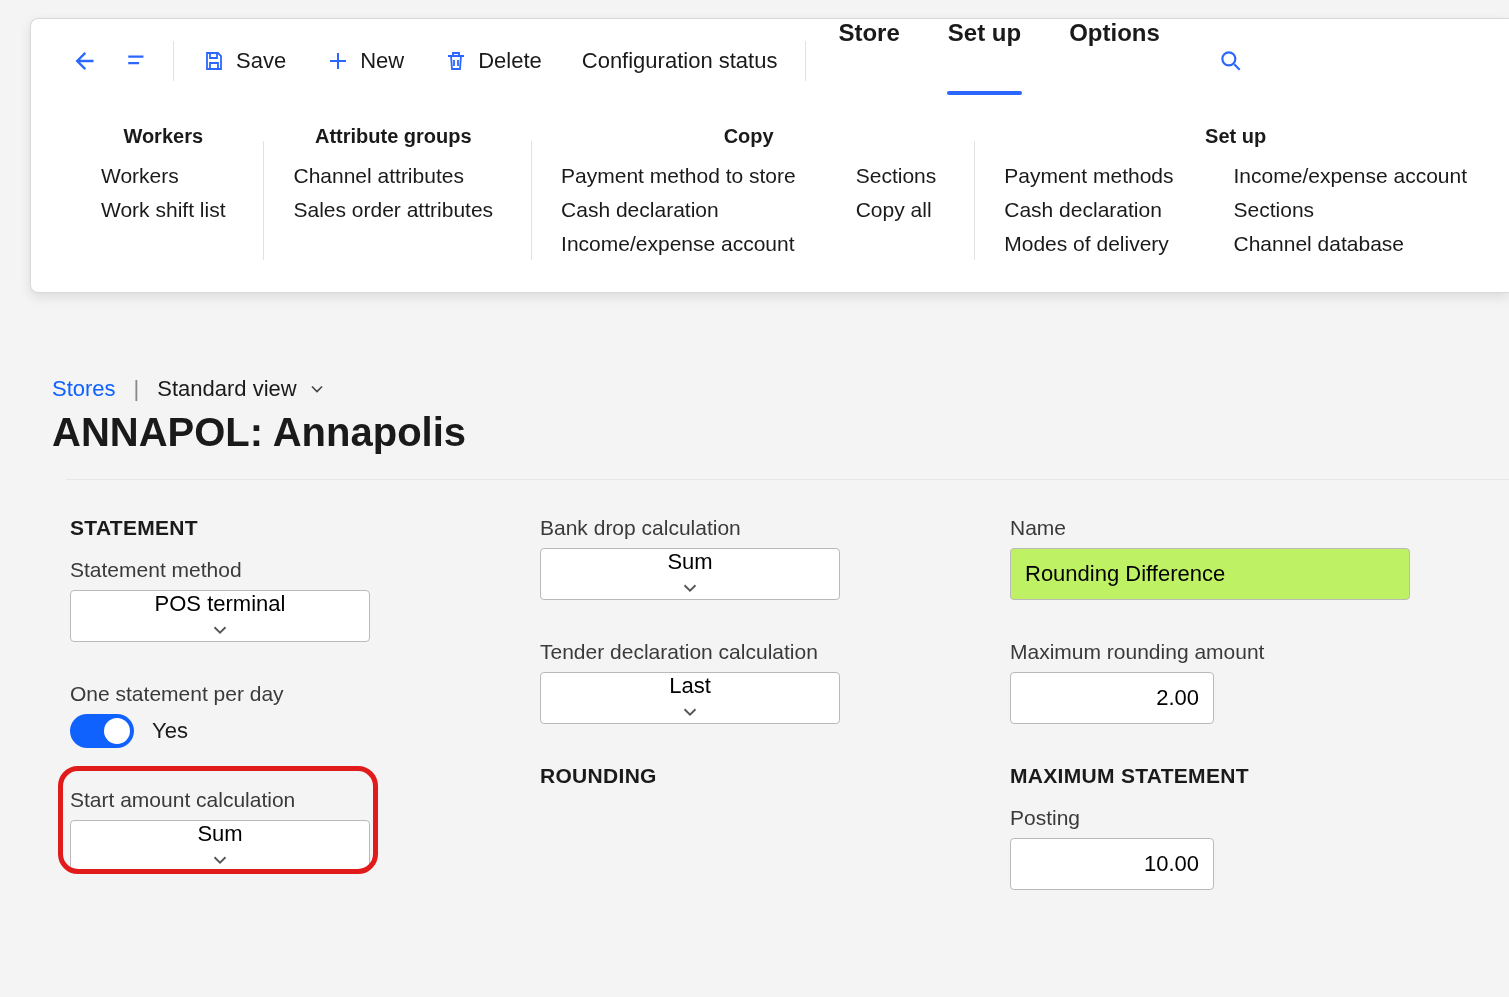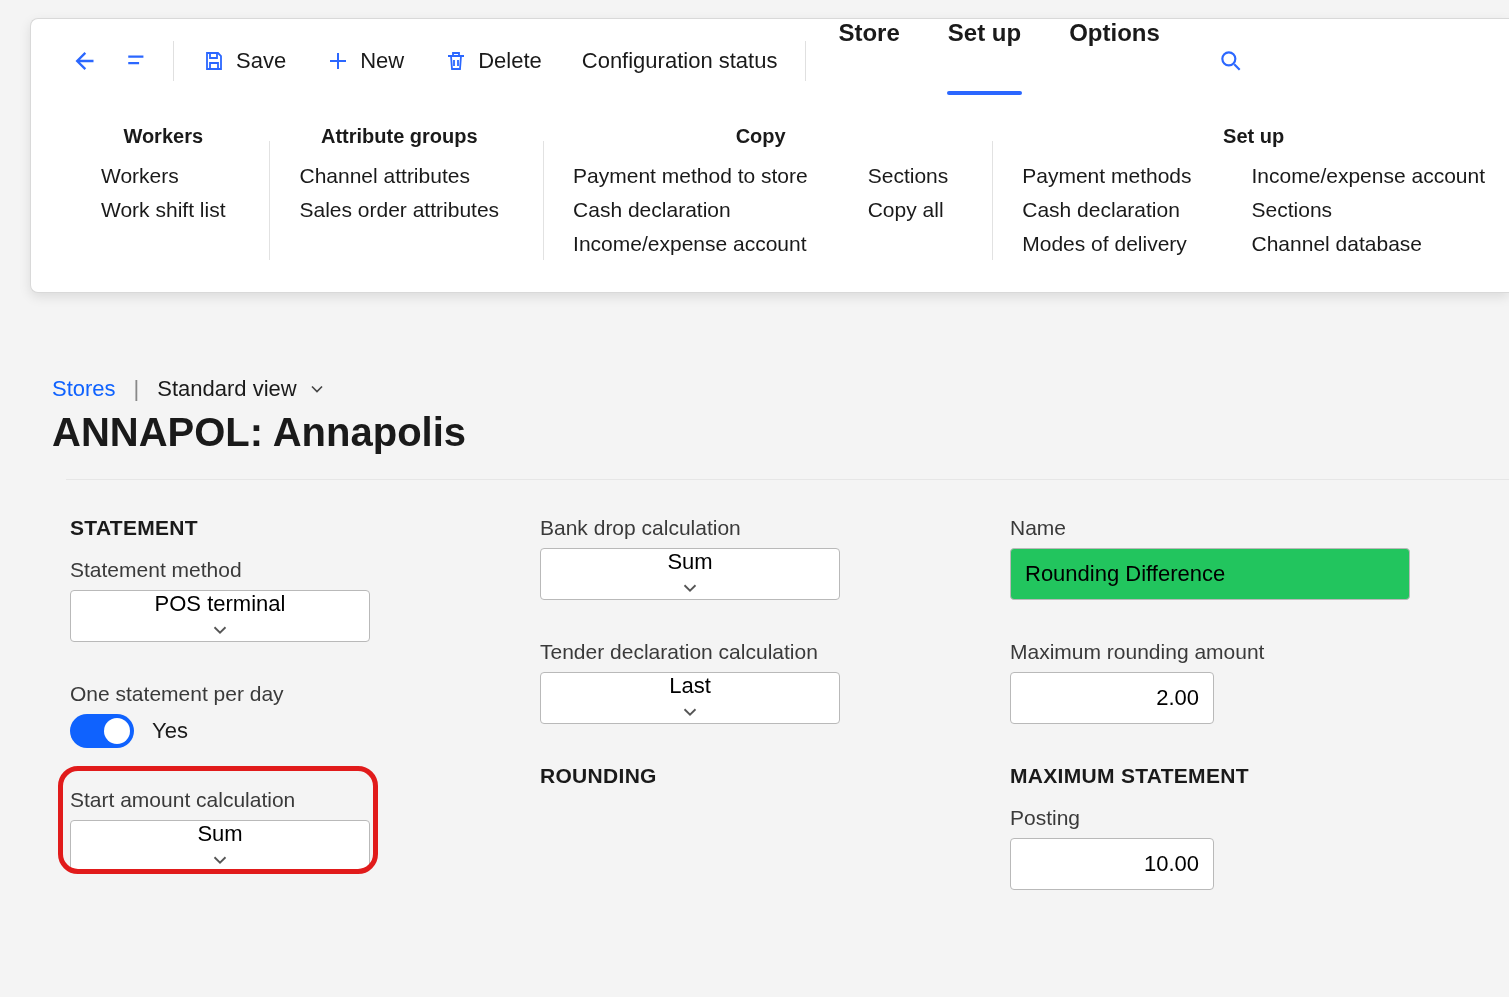--- a/index.html
+++ b/index.html
@@ -43,21 +43,21 @@
   .tab{
     height:var(--topbar-h);display:flex;align-items:flex-start;
     padding:0 22px;font-size:24px;font-weight:600;position:relative;cursor:pointer;
   }
   .tab.active::after{
     content:"";position:absolute;left:18%;right:18%;bottom:8px;height:4px;
     background:var(--blue2);border-radius:2px;
   }
 
   .ribbon{
-    display:flex;gap:14px;padding:22px 40px 36px 40px;
+    display:flex;gap:8px;padding:22px 40px 36px 40px;
   }
   .grp{
     padding:0 30px;position:relative;
   }
   .grp + .grp::before{
     content:"";position:absolute;left:0;top:16px;bottom:-4px;width:1px;background:#e2e2e2;
   }
   .grp-title{
     text-align:center;font-weight:700;font-size:20px;margin-bottom:16px;
   }
@@ -89,21 +89,21 @@
   .field{margin-bottom:40px;}
   .field-label{font-size:21px;color:#3a3a3a;margin-bottom:8px;display:block;}
   .select,.input{
     height:50px;border:1px solid var(--border);border-radius:4px;background:#fff;
     display:flex;align-items:center;justify-content:space-between;
     padding:0 14px;font-size:22px;color:#000;
   }
   .select{width:270px;cursor:pointer;flex-direction:column;}
   .select.wide{width:358px;}
   .input{width:174px;justify-content:flex-end;}
-  .input.readonly{background:#22c55e;width:370px;justify-content:flex-start;}
+  .input.readonly{background:#bef264;width:370px;justify-content:flex-start;}
   .chev{flex:none;}
   .toggle-row{display:flex;align-items:center;gap:18px;}
   .toggle{
     width:64px;height:34px;border-radius:17px;background:var(--blue);position:relative;cursor:pointer;
   }
   .toggle::after{
     content:"";position:absolute;right:4px;top:4px;width:26px;height:26px;border-radius:50%;background:#fff;
   }
   .toggle-label{font-size:22px;}
 

